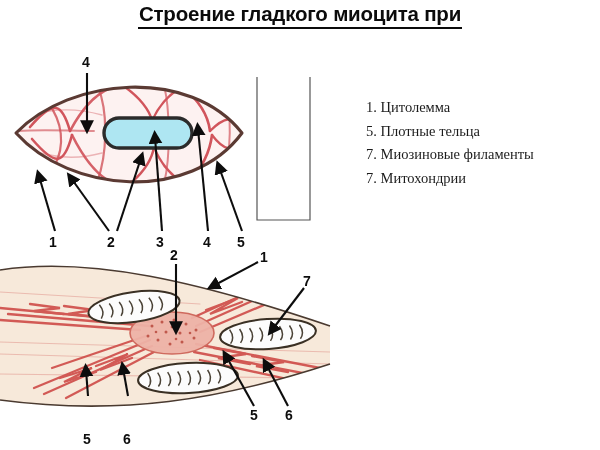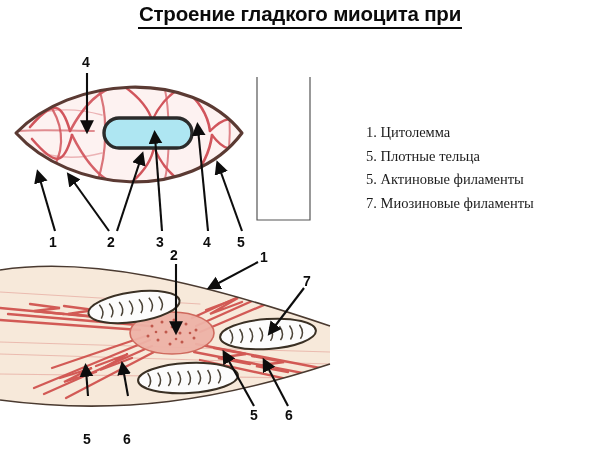--- a/index.html
+++ b/index.html
@@ -22,21 +22,21 @@
     font-size:20.5px;
     line-height:24px;
     letter-spacing:-0.2px;
     color:#0b0b0b;
   }
   .title .tline{display:inline-block;border-bottom:2.5px solid #0b0b0b;padding:0 1px 1px 1px;}
 
   
   .legend{
     position:absolute;
-    left:366px; top:121px;
+    left:366px; top:96px;
     width:232px;
   }
   .legend .li{
     font-family:"Liberation Serif", serif;
     font-size:14.5px;
     line-height:23.5px;
     color:#1c1c1c;
     white-space:nowrap;
   }
 
@@ -53,22 +53,22 @@
 
 <div id="page">
 
   <div class="title">
     <span class="tline">Строение гладкого миоцита при</span><br>
   </div>
 
   <div class="legend">
     <div class="li">1. Цитолемма</div>
     <div class="li">5. Плотные тельца</div>
-    <div class="li">5. Актиновые филаменты</div>
     <div class="li">7. Миозиновые филаменты</div>
+    <div class="li">7. Митохондрии</div>
   </div>
 
   <div class="figTop">
     <svg width="320" height="195" viewBox="0 0 320 195" xmlns="http://www.w3.org/2000/svg">
       <defs>
         <clipPath id="lensClip">
           <path d="M6 78 C 60 22, 180 12, 232 78 C 180 148, 60 138, 6 78 Z"></path>
         </clipPath>
         <marker id="ah" markerWidth="7" markerHeight="7" refX="3.2" refY="3.3" orient="auto">
           <path d="M0 0 L6.6 3.3 L0 6.6 Z" fill="#0d0d0d"></path>

